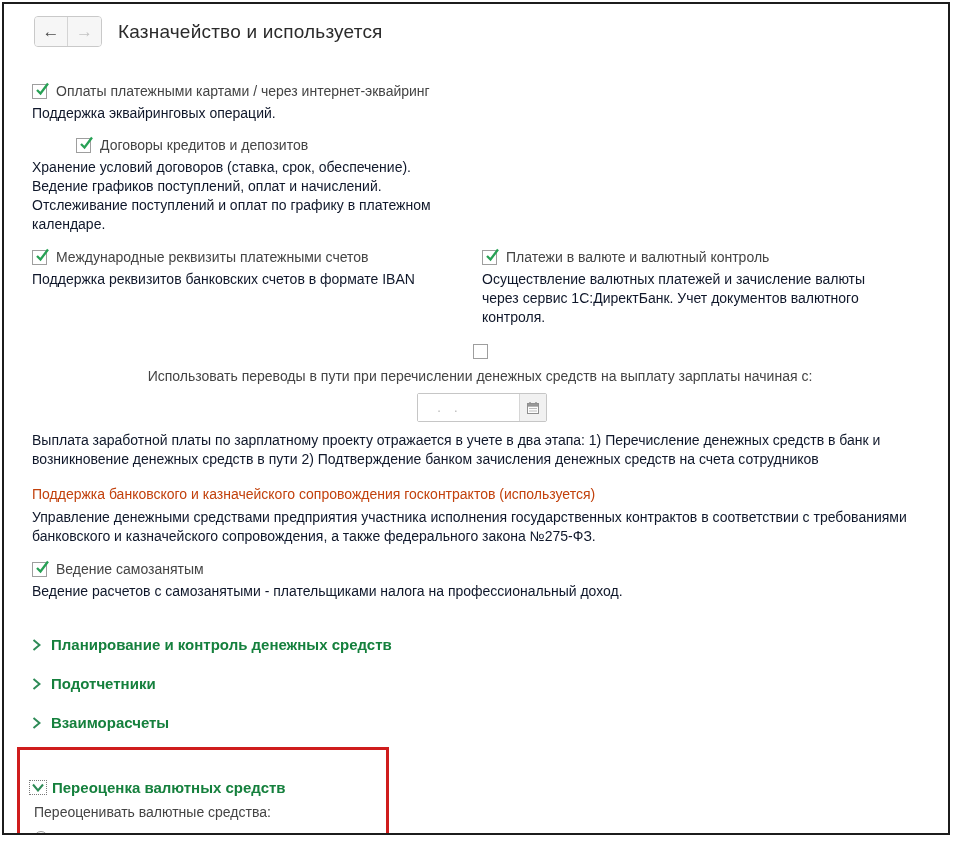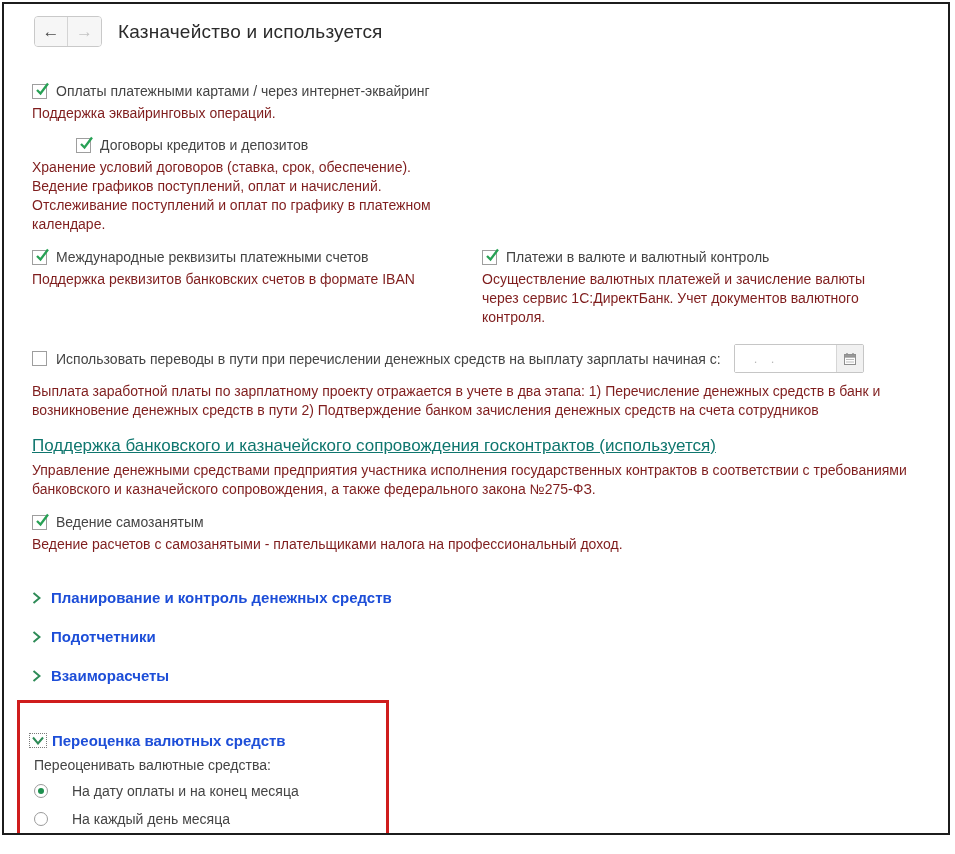--- a/index.html
+++ b/index.html
@@ -18,49 +18,49 @@
   .nav-btn { width: 33px; height: 29px; display: flex; align-items: center; justify-content: center;
              font-size: 17px; background: #f6f6f6; border: none; cursor: pointer; }
   .nav-btn.back { color: #4d4d4d; border-right: 1px solid #d4d4d4; }
   .nav-btn.fwd  { color: #c3c3c3; }
   .page-title { font-size: 19px; color: #2b2b2b; letter-spacing: 0.2px; }
 
   
   .opts { margin-top: 36px; }
   .opt-row { display: flex; align-items: center; gap: 9px; cursor: default; }
   .opt-label { font-size: 14px; color: #444; }
-  .desc { font-size: 14px; color: #7f1d1d; white-space: pre-line; line-height: 19px; margin: 5px 0 0 0; }
+  .desc { font-size: 14px; color: #0f172a; white-space: pre-line; line-height: 19px; margin: 5px 0 0 0; }
 
   .cb { width: 15px; height: 15px; border: 1px solid #9e9e9e; background: #fff; position: relative; flex: none; }
   .cb svg { position: absolute; left: 1px; top: -4px; overflow: visible; }
 
   .radio { width: 14px; height: 14px; border: 1px solid #9b9b9b; border-radius: 50%; background: #fff; position: relative; flex: none; }
   .radio.selected::after { content: ""; position: absolute; left: 3px; top: 3px; width: 6px; height: 6px; border-radius: 50%; background: #1d8f4e; }
 
   .gap-sm { margin-top: 14px; padding-left: 44px; }
   .two-col { display: flex; margin-top: 15px; }
   .col-left { width: 450px; flex: none; }
   .col-right { flex: 1; }
 
   
-  .transfers-row { display: flex; align-items: center; gap: 9px; margin-top: 17px; }
+  .transfers-row { display: flex; align-items: center; gap: 9px; margin-top: 17px; flex-direction: column; }
   .date-wrap { display: flex; margin-left: 4px; border: 1px solid #c6c6c6; border-radius: 2px; height: 29px; }
   .date-input { width: 101px; border: none; outline: none; padding: 0 8px; font-size: 13px; color: #555;
                 font-family: "Liberation Sans", sans-serif; }
   .date-input::placeholder { color: #b9b9b9; letter-spacing: 2px; }
   .cal-btn { width: 27px; background: #f1f1f1; border: none; border-left: 1px solid #d6d6d6;
              display: flex; align-items: center; justify-content: center; cursor: pointer; }
 
   .link-row { margin-top: 16px; }
-  a.gov-link { font-size: 17px; color: #0f766e; text-decoration: underline; cursor: pointer; }
+  a.gov-link { font-size: 14px; color: #c2410c; cursor: pointer; }
 
   
   .sections { margin-top: 24px; }
   .section-head { display: flex; align-items: center; gap: 10px; padding: 11px 0; cursor: pointer; }
-  .section-title { font-size: 15px; font-weight: bold; color: #1d4ed8; }
+  .section-title { font-size: 15px; font-weight: bold; color: #15803d; }
   .chev { flex: none; display: flex; align-items: center; justify-content: center; }
   .chev.focused { outline: 1px dotted #7a7a7a; outline-offset: 2px; }
 
   
   .highlight-box { border: 3px solid #cf1d1d; width: 372px; margin-left: -15px; padding: 29px 6px 12px 12px; margin-top: 5px; }
   .exp-head { display: flex; align-items: center; gap: 8px; cursor: pointer; }
   .sub-label { font-size: 14px; color: #444; margin: 8px 0 0 2px; }
   .radio-row { display: flex; align-items: center; gap: 24px; margin: 10px 0 0 2px; cursor: default; }
   .radio-row + .radio-row { margin-top: 12px; }
   .final-desc { margin-top: 10px; width: 420px; }

